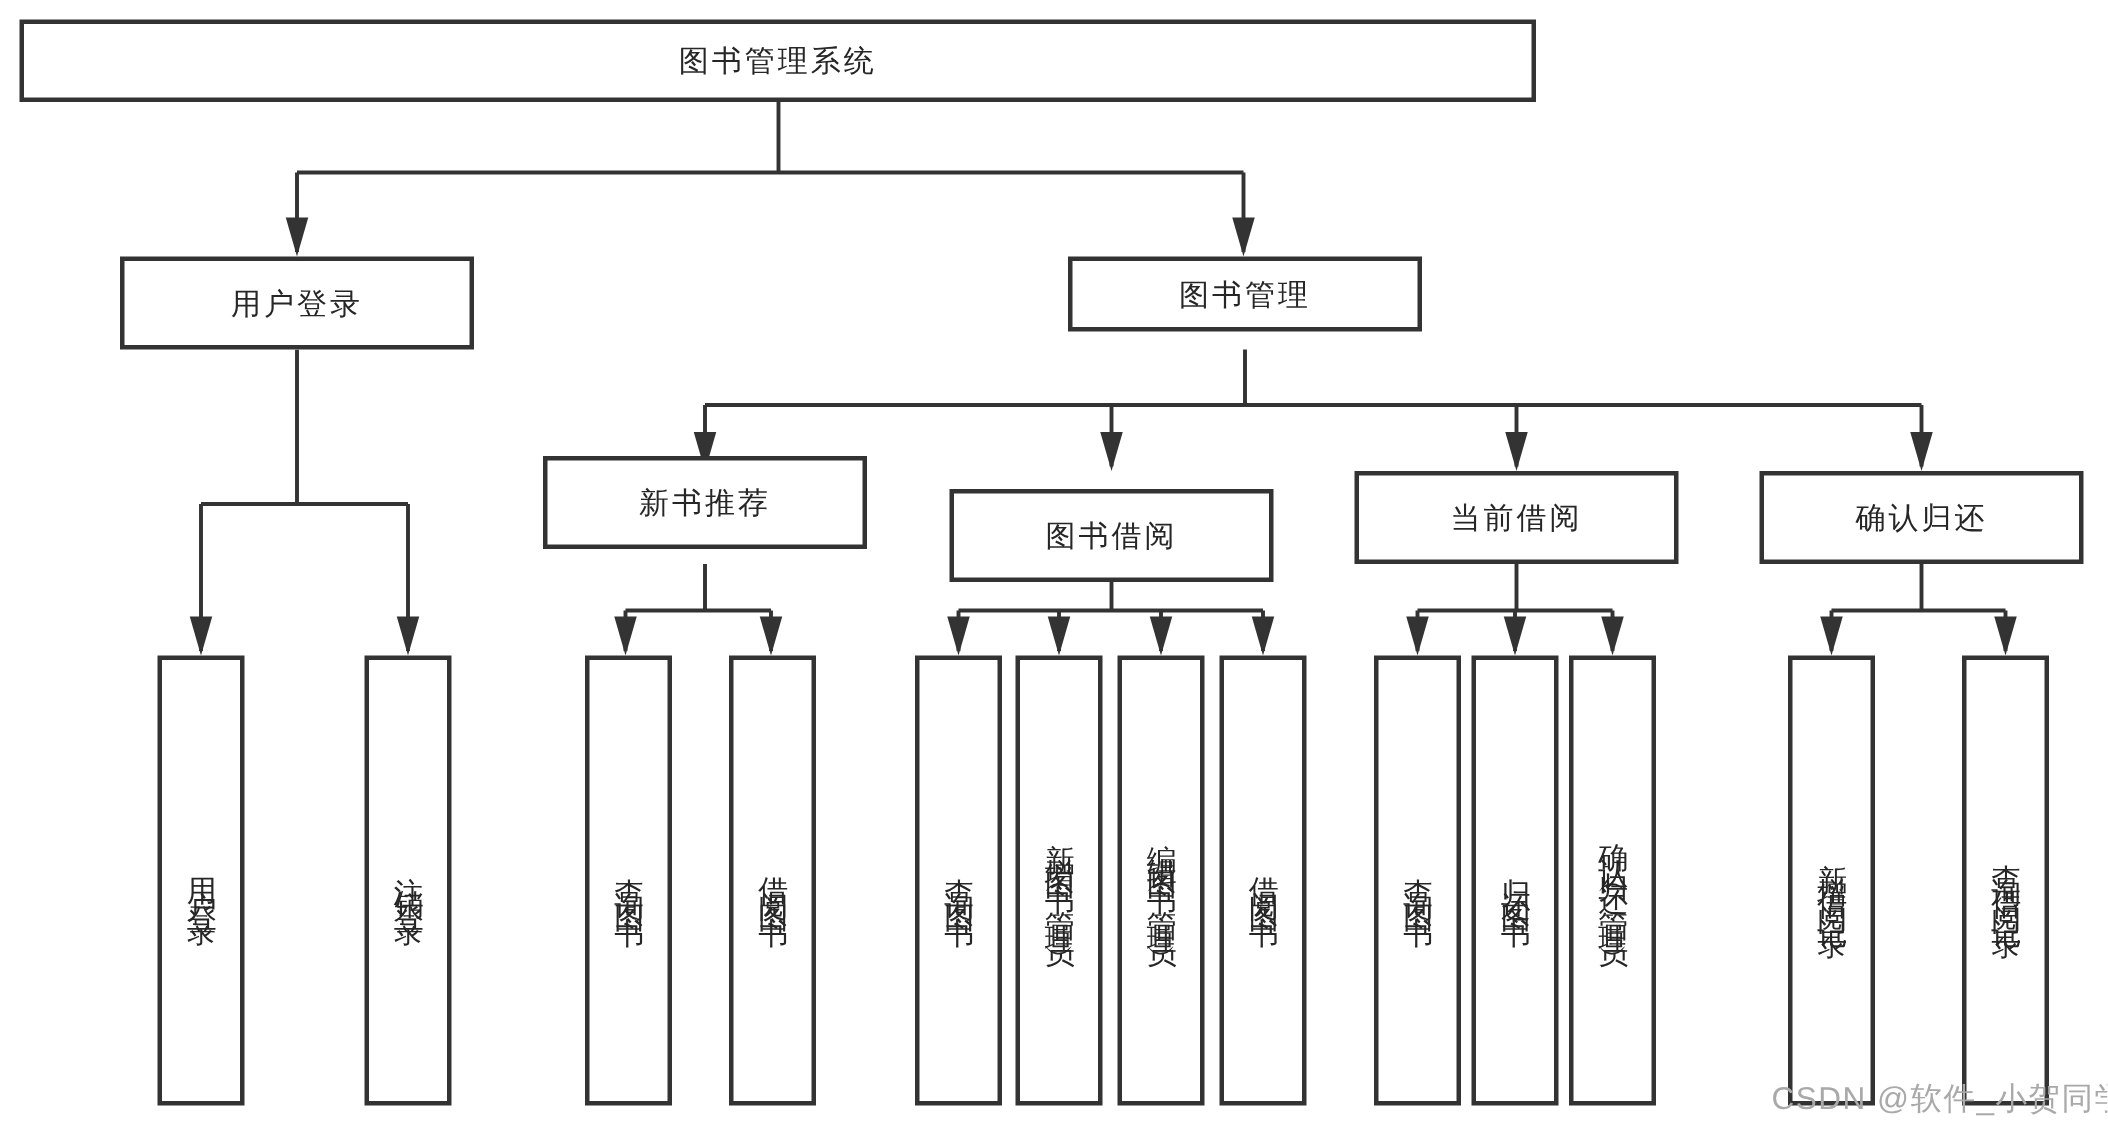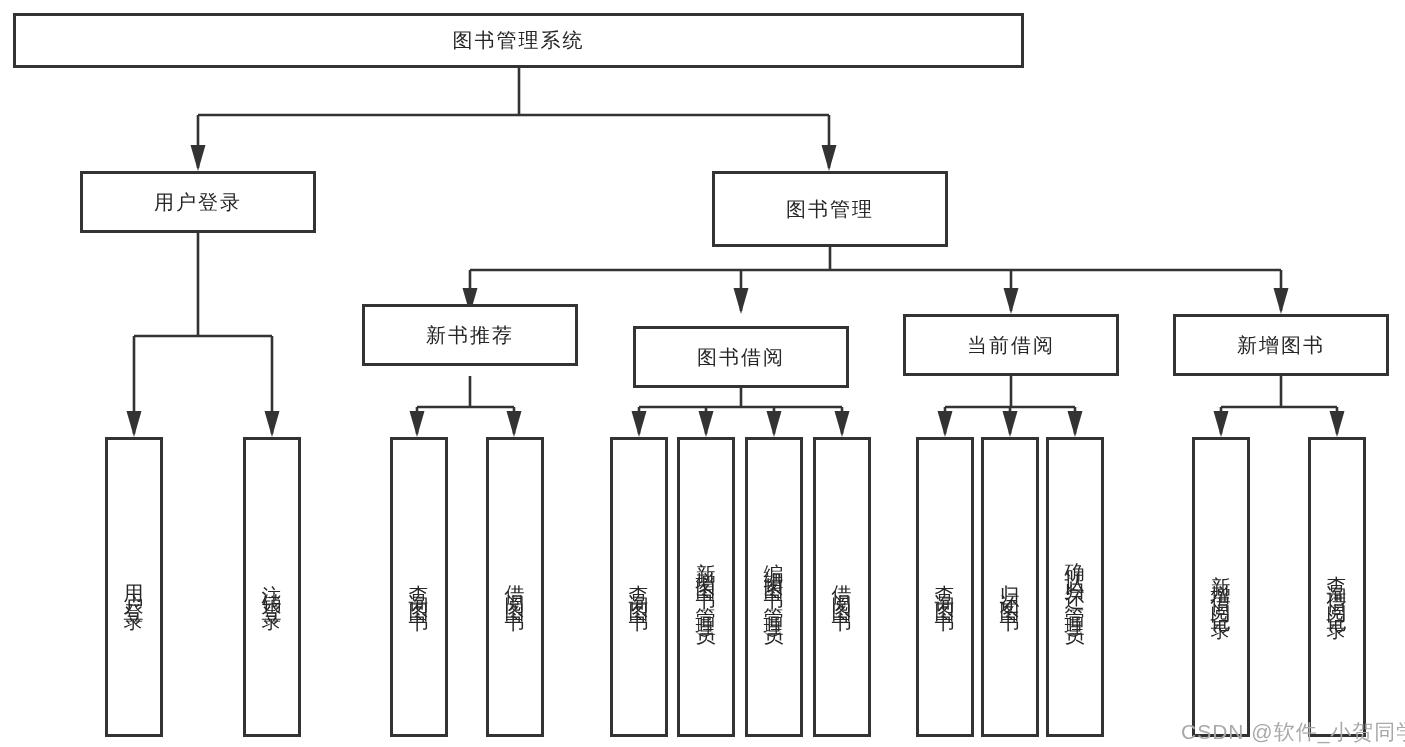--- a/index.html
+++ b/index.html
@@ -75,34 +75,34 @@
       <polygon points="1213.5,411 1228.5,411 1221,437" fill="#333333"></polygon>
       <polygon points="1329.5,411 1344.5,411 1337,437" fill="#333333"></polygon>
     </svg>
   <div id="nodes">
       <div class="node h" style="left: 13px; top: 13px; width: 1011px; height: 55px;">
         <span class="lbl">图书管理系统</span>
       </div>
       <div class="node h" style="left: 80px; top: 171px; width: 236px; height: 62px;">
         <span class="lbl">用户登录</span>
       </div>
-      <div class="node h" style="left: 712px; top: 171px; width: 236px; height: 76px;">
+      <div class="node h" style="left: 712px; top: 171px; width: 236px; height: 50px;">
         <span class="lbl">图书管理</span>
       </div>
       <div class="node h" style="left: 362px; top: 304px; width: 216px; height: 62px;">
         <span class="lbl">新书推荐</span>
       </div>
       <div class="node h" style="left: 633px; top: 326px; width: 216px; height: 62px;">
         <span class="lbl">图书借阅</span>
       </div>
       <div class="node h" style="left: 903px; top: 314px; width: 216px; height: 62px;">
         <span class="lbl">当前借阅</span>
       </div>
       <div class="node h" style="left: 1173px; top: 314px; width: 216px; height: 62px;">
-        <span class="lbl">新增图书</span>
+        <span class="lbl">确认归还</span>
       </div>
       <div class="node v" style="left: 105px; top: 437px; width: 58px; height: 300px;">
         <span class="lbl">用户登录</span>
       </div>
       <div class="node v" style="left: 243px; top: 437px; width: 58px; height: 300px;">
         <span class="lbl">注销登录</span>
       </div>
       <div class="node v" style="left: 390px; top: 437px; width: 58px; height: 300px;">
         <span class="lbl">查询图书</span>
       </div>

